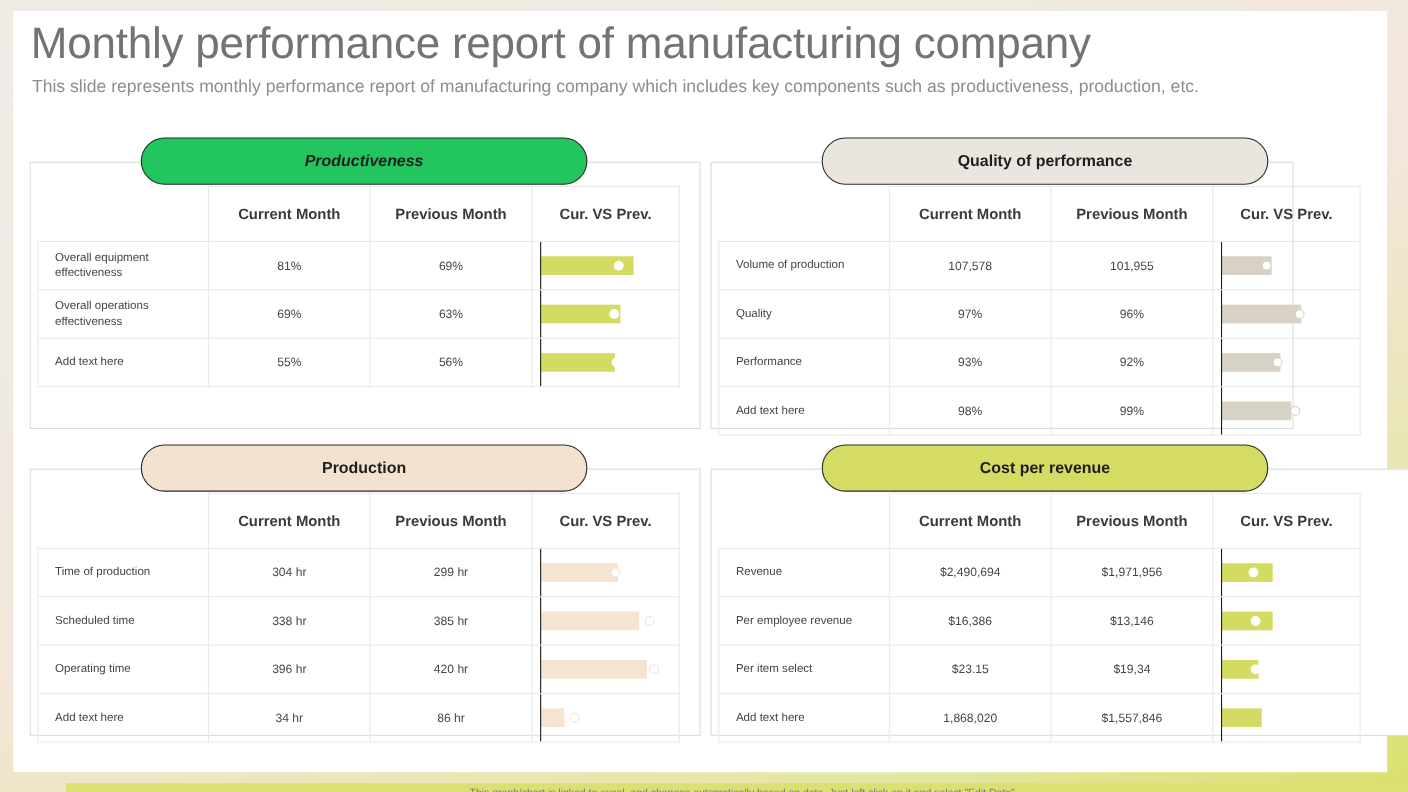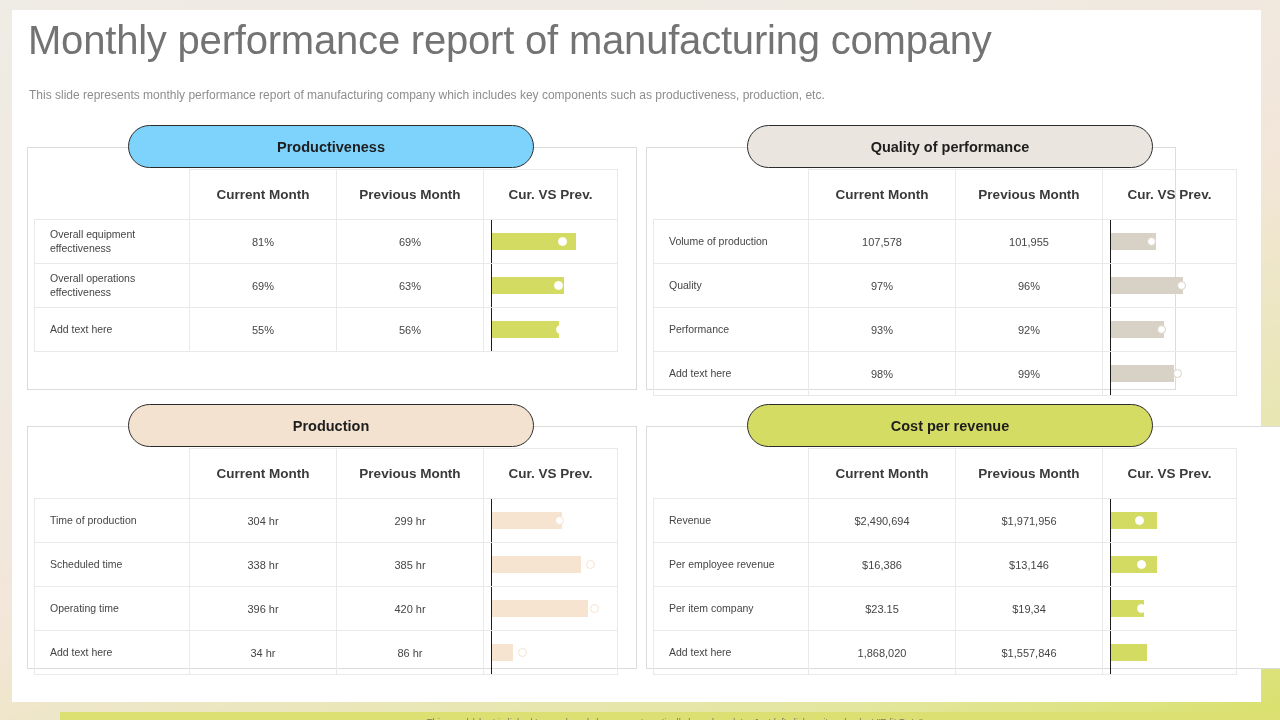--- a/index.html
+++ b/index.html
@@ -29,24 +29,23 @@
     font-size: 40px;
     font-weight: 400;
     color: #737373;
     letter-spacing: -0.2px;
     white-space: nowrap;
   }
   .subtitle {
     position: absolute;
     left: 17px; top: 61px;
     width: 1180px;
-    font-size: 12px;
+    font-size: 16px;
     color: #8D8D8D;
     white-space: nowrap;
-    margin-top: 17px;
   }
 
   
   .panel { position: absolute; }
   .card {
     position: absolute;
     left: 0; top: 0;
     width: 100%; height: 100%;
     border: 1px solid #DCDCDC;
     background: #FFFFFF;
@@ -156,21 +155,21 @@
 
 <div id="slide">
   <div id="canvas">
 
     <div class="title">Monthly performance report of manufacturing company</div>
     <div class="subtitle">This slide represents monthly performance report of manufacturing company which includes key components such as productiveness, production, etc.</div>
 
     <div id="panels-host">
         <div class="panel" style="left: 15px; top: 137px; width: 610px; height: 243px;">
           <div class="card"></div>
-          <div class="pill" style="background: #7dd3fc;">Productiveness</div>
+          <div class="pill" style="background: #22c55e; font-style: italic;">Productiveness</div>
           <table class="grid">
             <thead>
               <tr>
                 <th class="colhdr c1 hdr-blank"></th>
                 <th class="colhdr c2">Current Month</th>
                 <th class="colhdr c3">Previous Month</th>
                 <th class="colhdr c4">Cur. VS Prev.</th>
               </tr>
             </thead>
             <tbody>
@@ -346,21 +345,21 @@
                 <td class="rowlabel c1">Per employee revenue</td>
                 <td class="val c2">$16,386</td>
                 <td class="val c3">$13,146</td>
                 <td class="chartcell c4">
                   <div class="axis"></div>
                   <div class="bar" style="width: 46px; background: rgb(211, 219, 98); top: calc(50% - 8.5px);"></div>
                   <div class="dot filled" style="left: 33.5px; top: calc(50% - 4.5px);"></div>
                 </td>
               </tr>
               <tr>
-                <td class="rowlabel c1">Per item company</td>
+                <td class="rowlabel c1">Per item select</td>
                 <td class="val c2">$23.15</td>
                 <td class="val c3">$19,34</td>
                 <td class="chartcell c4">
                   <div class="axis"></div>
                   <div class="bar" style="width: 33px; background: rgb(211, 219, 98); top: calc(50% - 8.5px);"></div>
                   <div class="dot filled" style="left: 33.5px; top: calc(50% - 4.5px);"></div>
                 </td>
               </tr>
               <tr>
                 <td class="rowlabel c1">Add text here</td>

